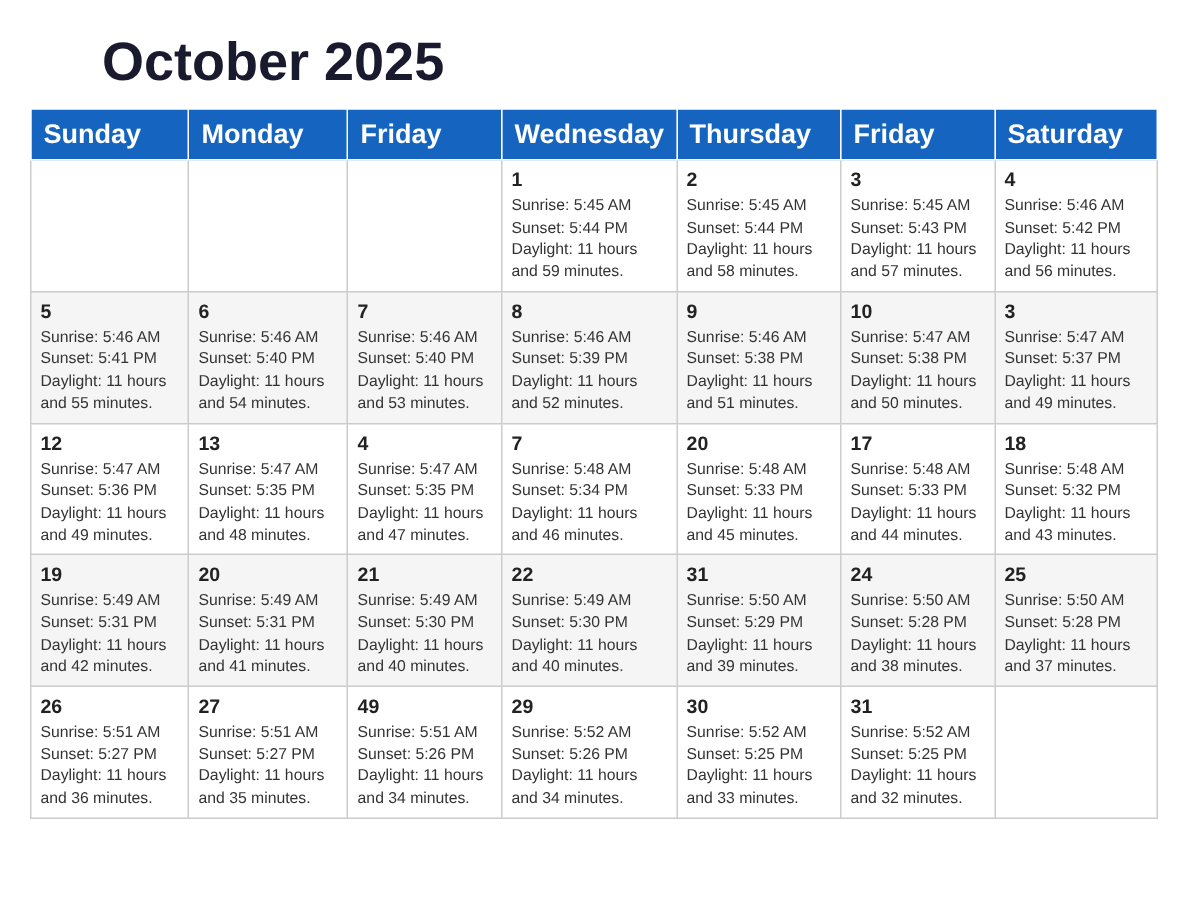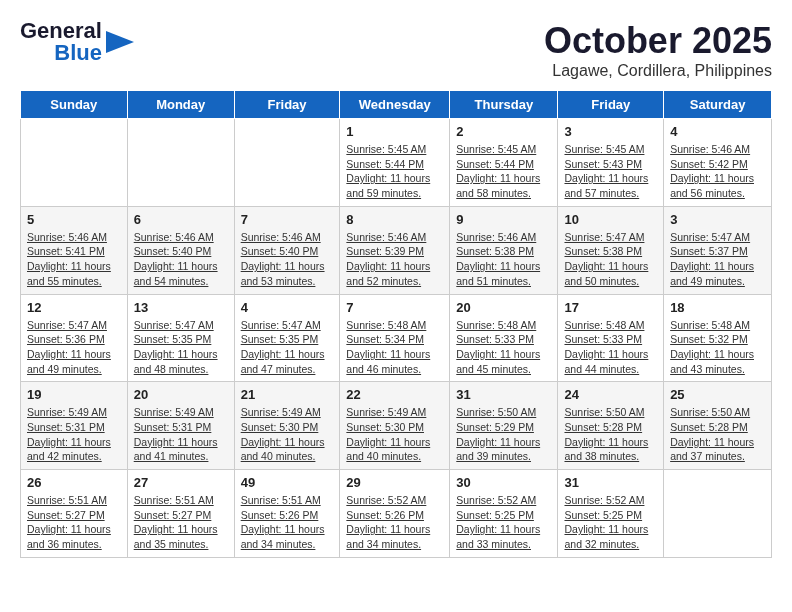--- a/index.html
+++ b/index.html
@@ -34,23 +34,23 @@
       font-size: 16px;
       color: #333;
     }
     .calendar {
       width: 100%;
       border-collapse: collapse;
     }
     .calendar th {
       background-color: #1565c0;
       color: #fff;
-      text-align: center;
+      text-align: left;
       padding: 6px 8px;
-      font-size: 13px;
+      font-size: 18px;
       font-weight: bold;
       border: 1px solid #fff;
     }
     .calendar td {
       border: 1px solid #ccc;
       vertical-align: top;
       padding: 5px 6px;
       width: 113px;
       min-height: 80px;
       font-size: 11px;
@@ -62,42 +62,29 @@
     }
     .day-number {
       font-size: 13px;
       font-weight: bold;
       margin-bottom: 3px;
     }
     .cell-info {
       font-size: 10.5px;
       line-height: 1.4;
       color: #333;
-      text-decoration: underline;
     }
     .empty { background: #fff !important; }
   </style>
 </head>
 <body>
 
 <div class="header">
-  <div class="logo">
-    <div style="display:flex;align-items:center;gap:4px;">
-      <div style="display:flex;flex-direction:column;align-items:flex-end;line-height:1;">
-        <span style="font-size:22px;font-weight:bold;color:#1a1a2e;">General</span>
-        <span style="font-size:22px;font-weight:bold;color:#1565c0;">Blue</span>
-      </div>
-      <svg width="28" height="22" viewBox="0 0 28 22">
-        <polygon points="0,22 28,11 0,0" fill="#1565c0"></polygon>
-      </svg>
-    </div>
-  </div>
   <div class="title-block">
     <div class="month-title">October 2025</div>
-    <div class="location">Lagawe, Cordillera, Philippines</div>
   </div>
 </div>
 
 <table class="calendar">
   <thead>
     <tr id="header-row">
         <th>Sunday</th>
         <th>Monday</th>
         <th>Friday</th>
         <th>Wednesday</th>

